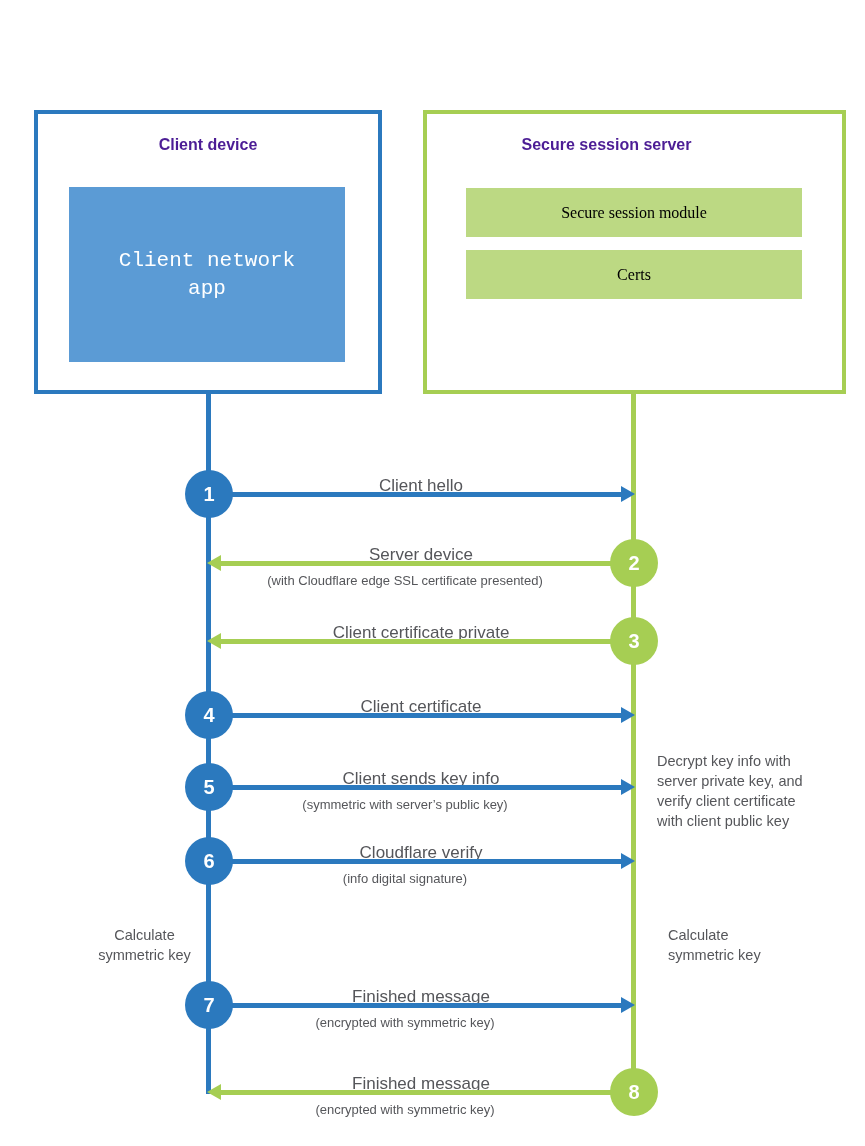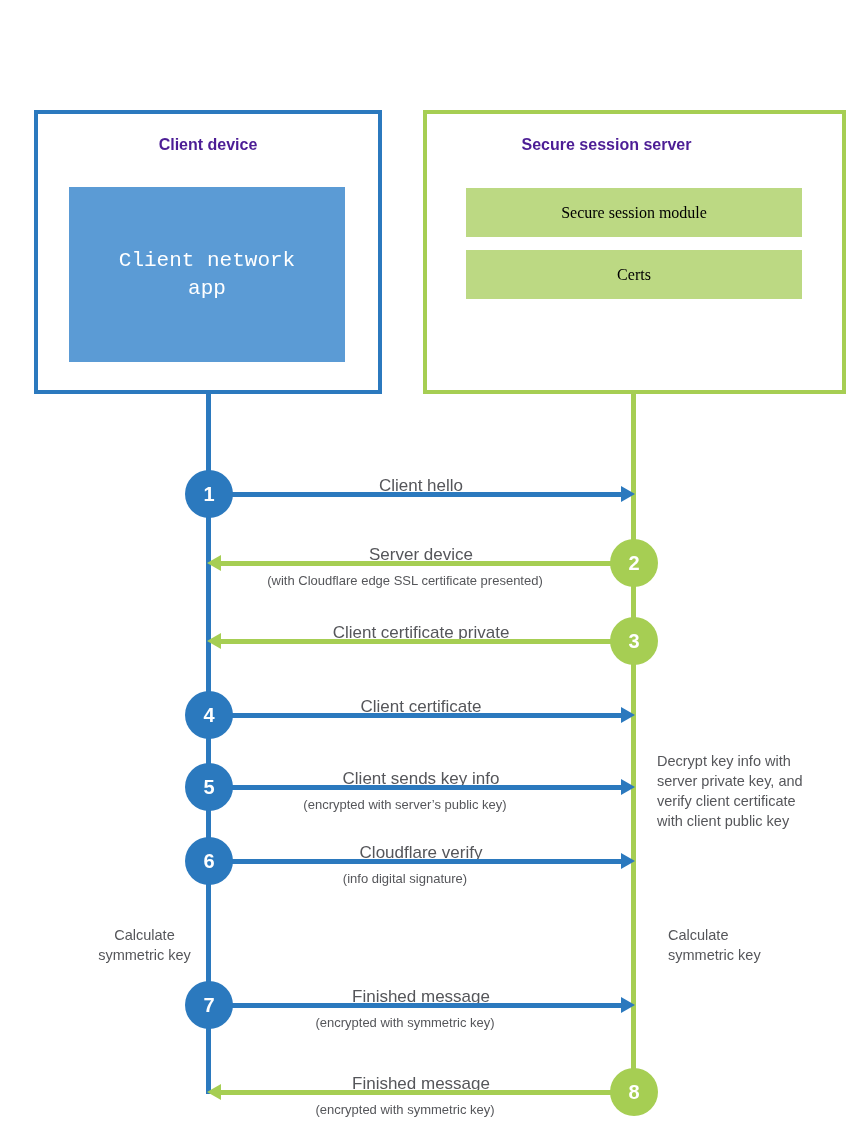--- a/index.html
+++ b/index.html
@@ -176,21 +176,21 @@
     <div class="line"></div>
     <div class="head"></div>
     <div class="circle">4</div>
   </div>
 
   <div class="step s5 blue dir-right">
     <div class="label">Client sends key info</div>
     <div class="line"></div>
     <div class="head"></div>
     <div class="circle">5</div>
-    <div class="sub">(encrypted with server’s public key)</div>
+    <div class="sub">(symmetric with server’s public key)</div>
   </div>
 
   <div class="step s6 blue dir-right">
     <div class="label">Cloudflare verify</div>
     <div class="line"></div>
     <div class="head"></div>
     <div class="circle">6</div>
     <div class="sub">(info digital signature)</div>
   </div>
 

